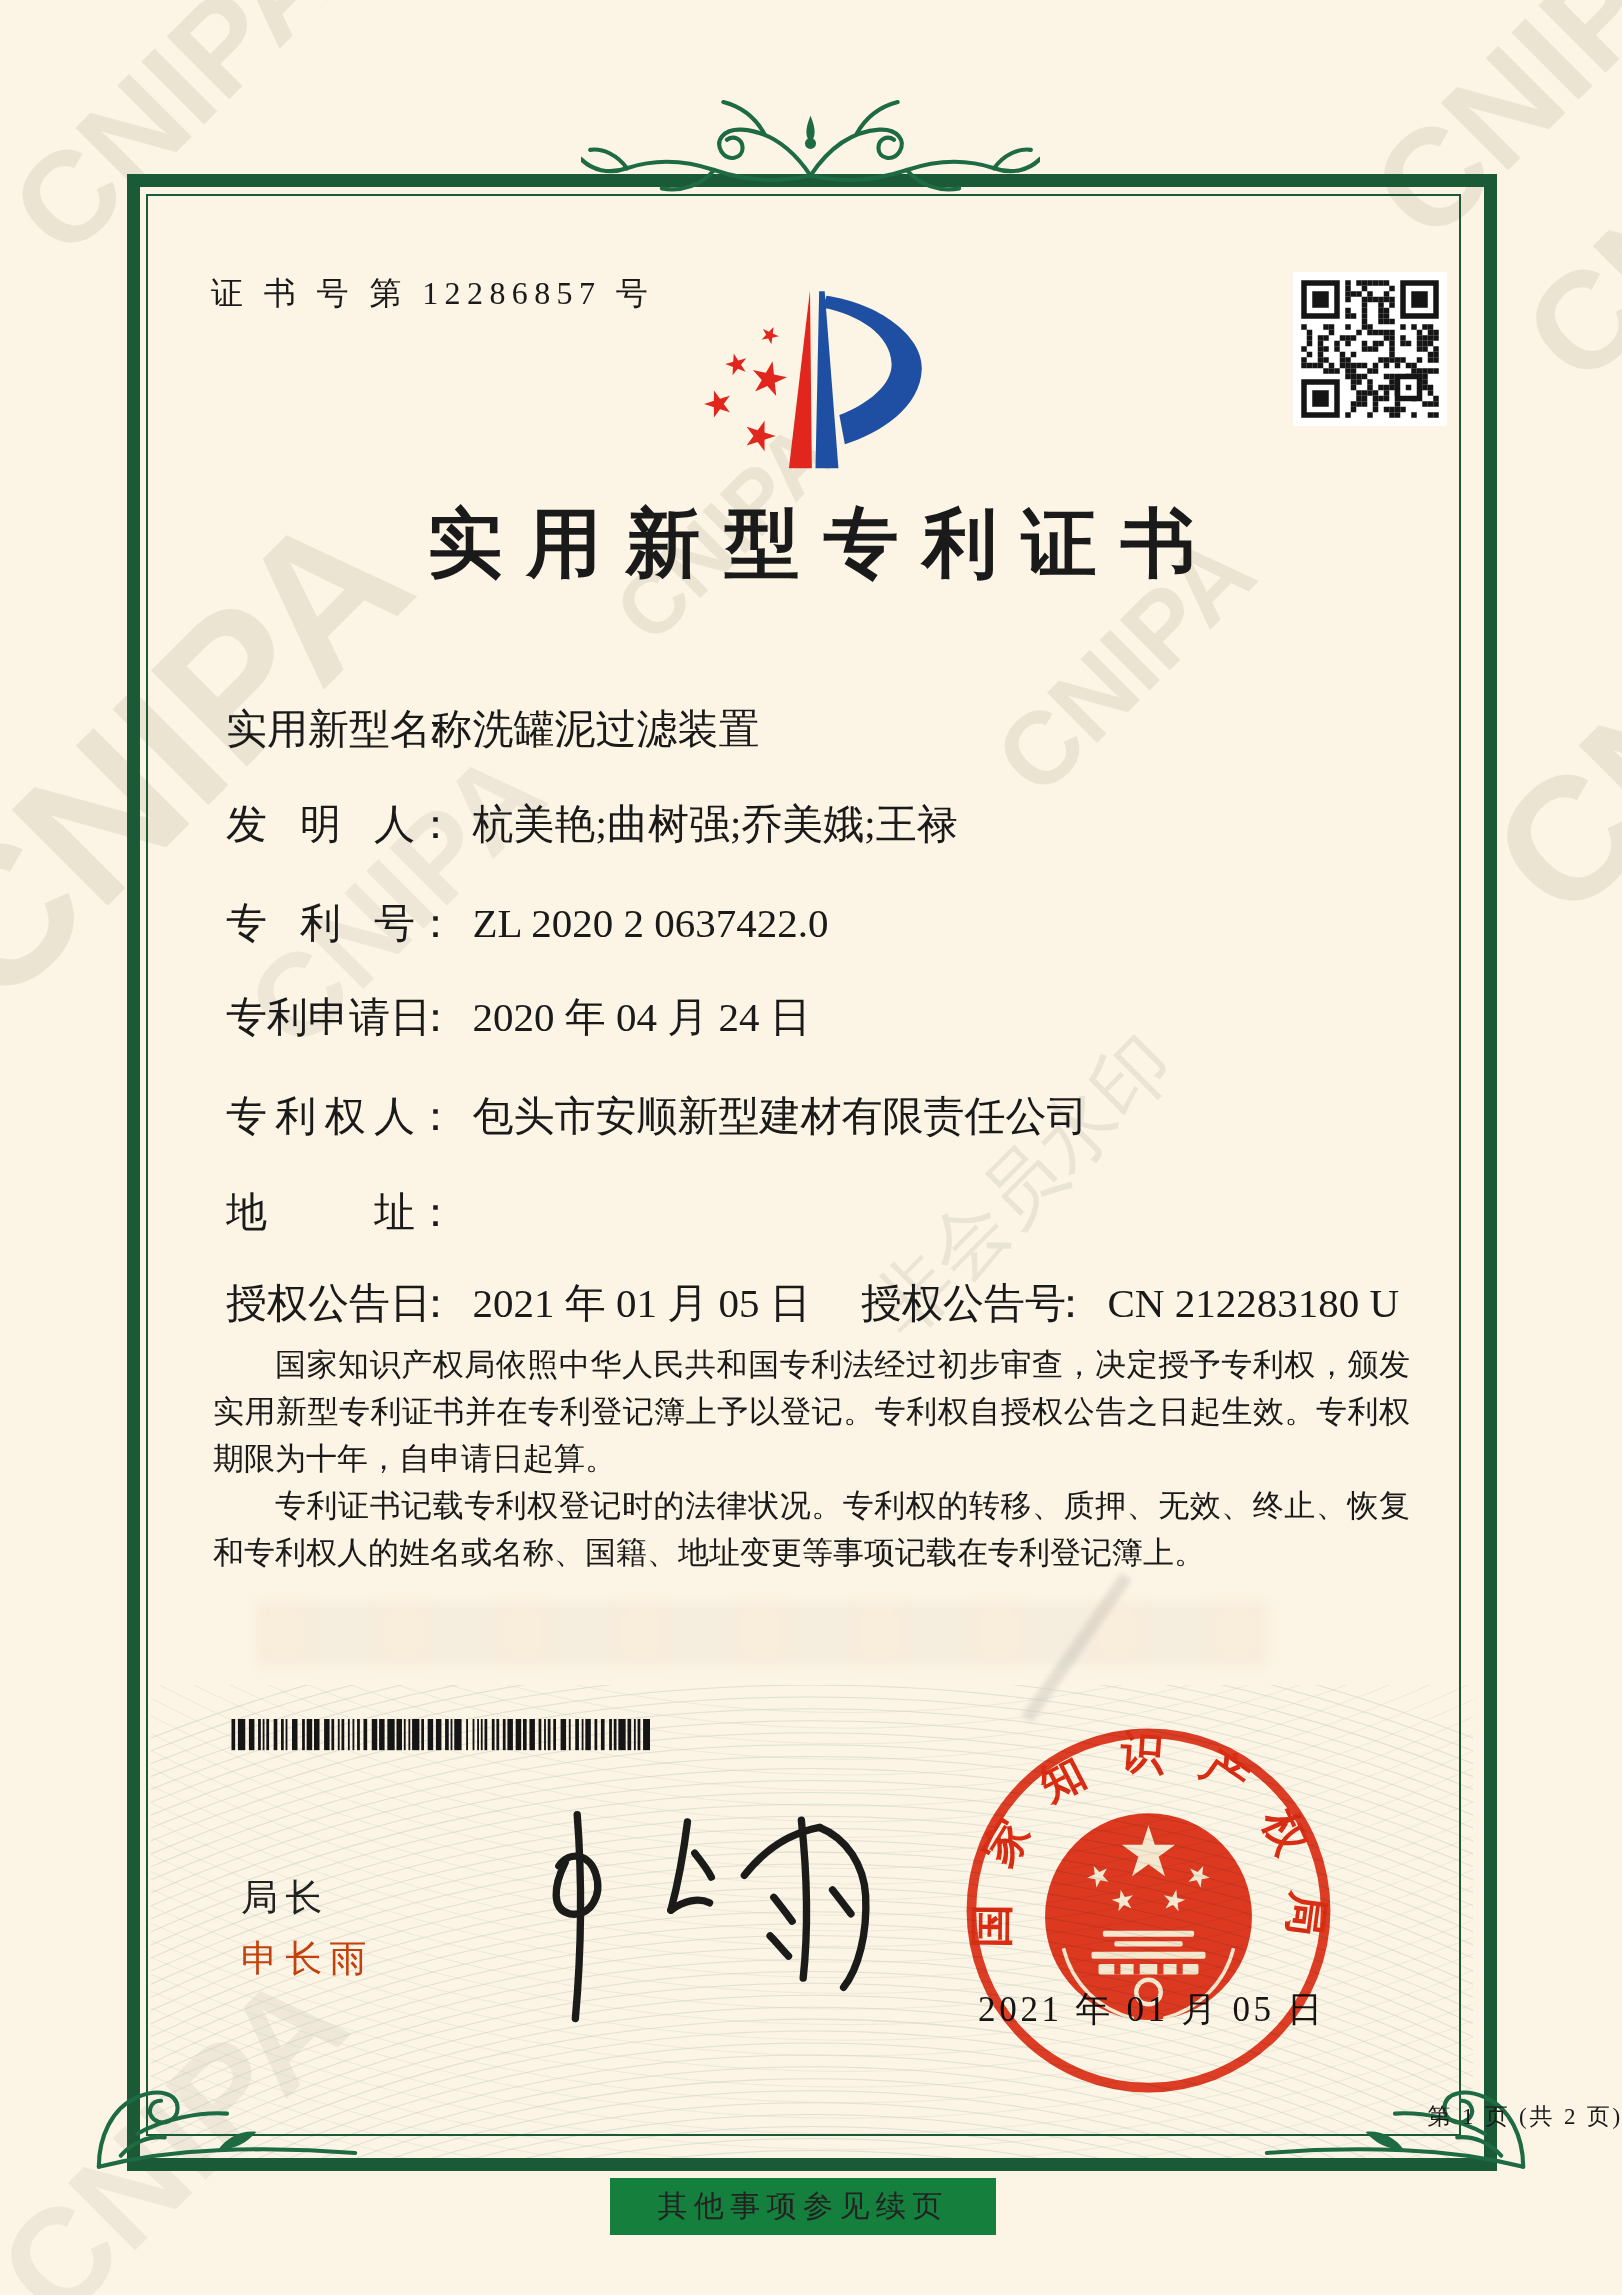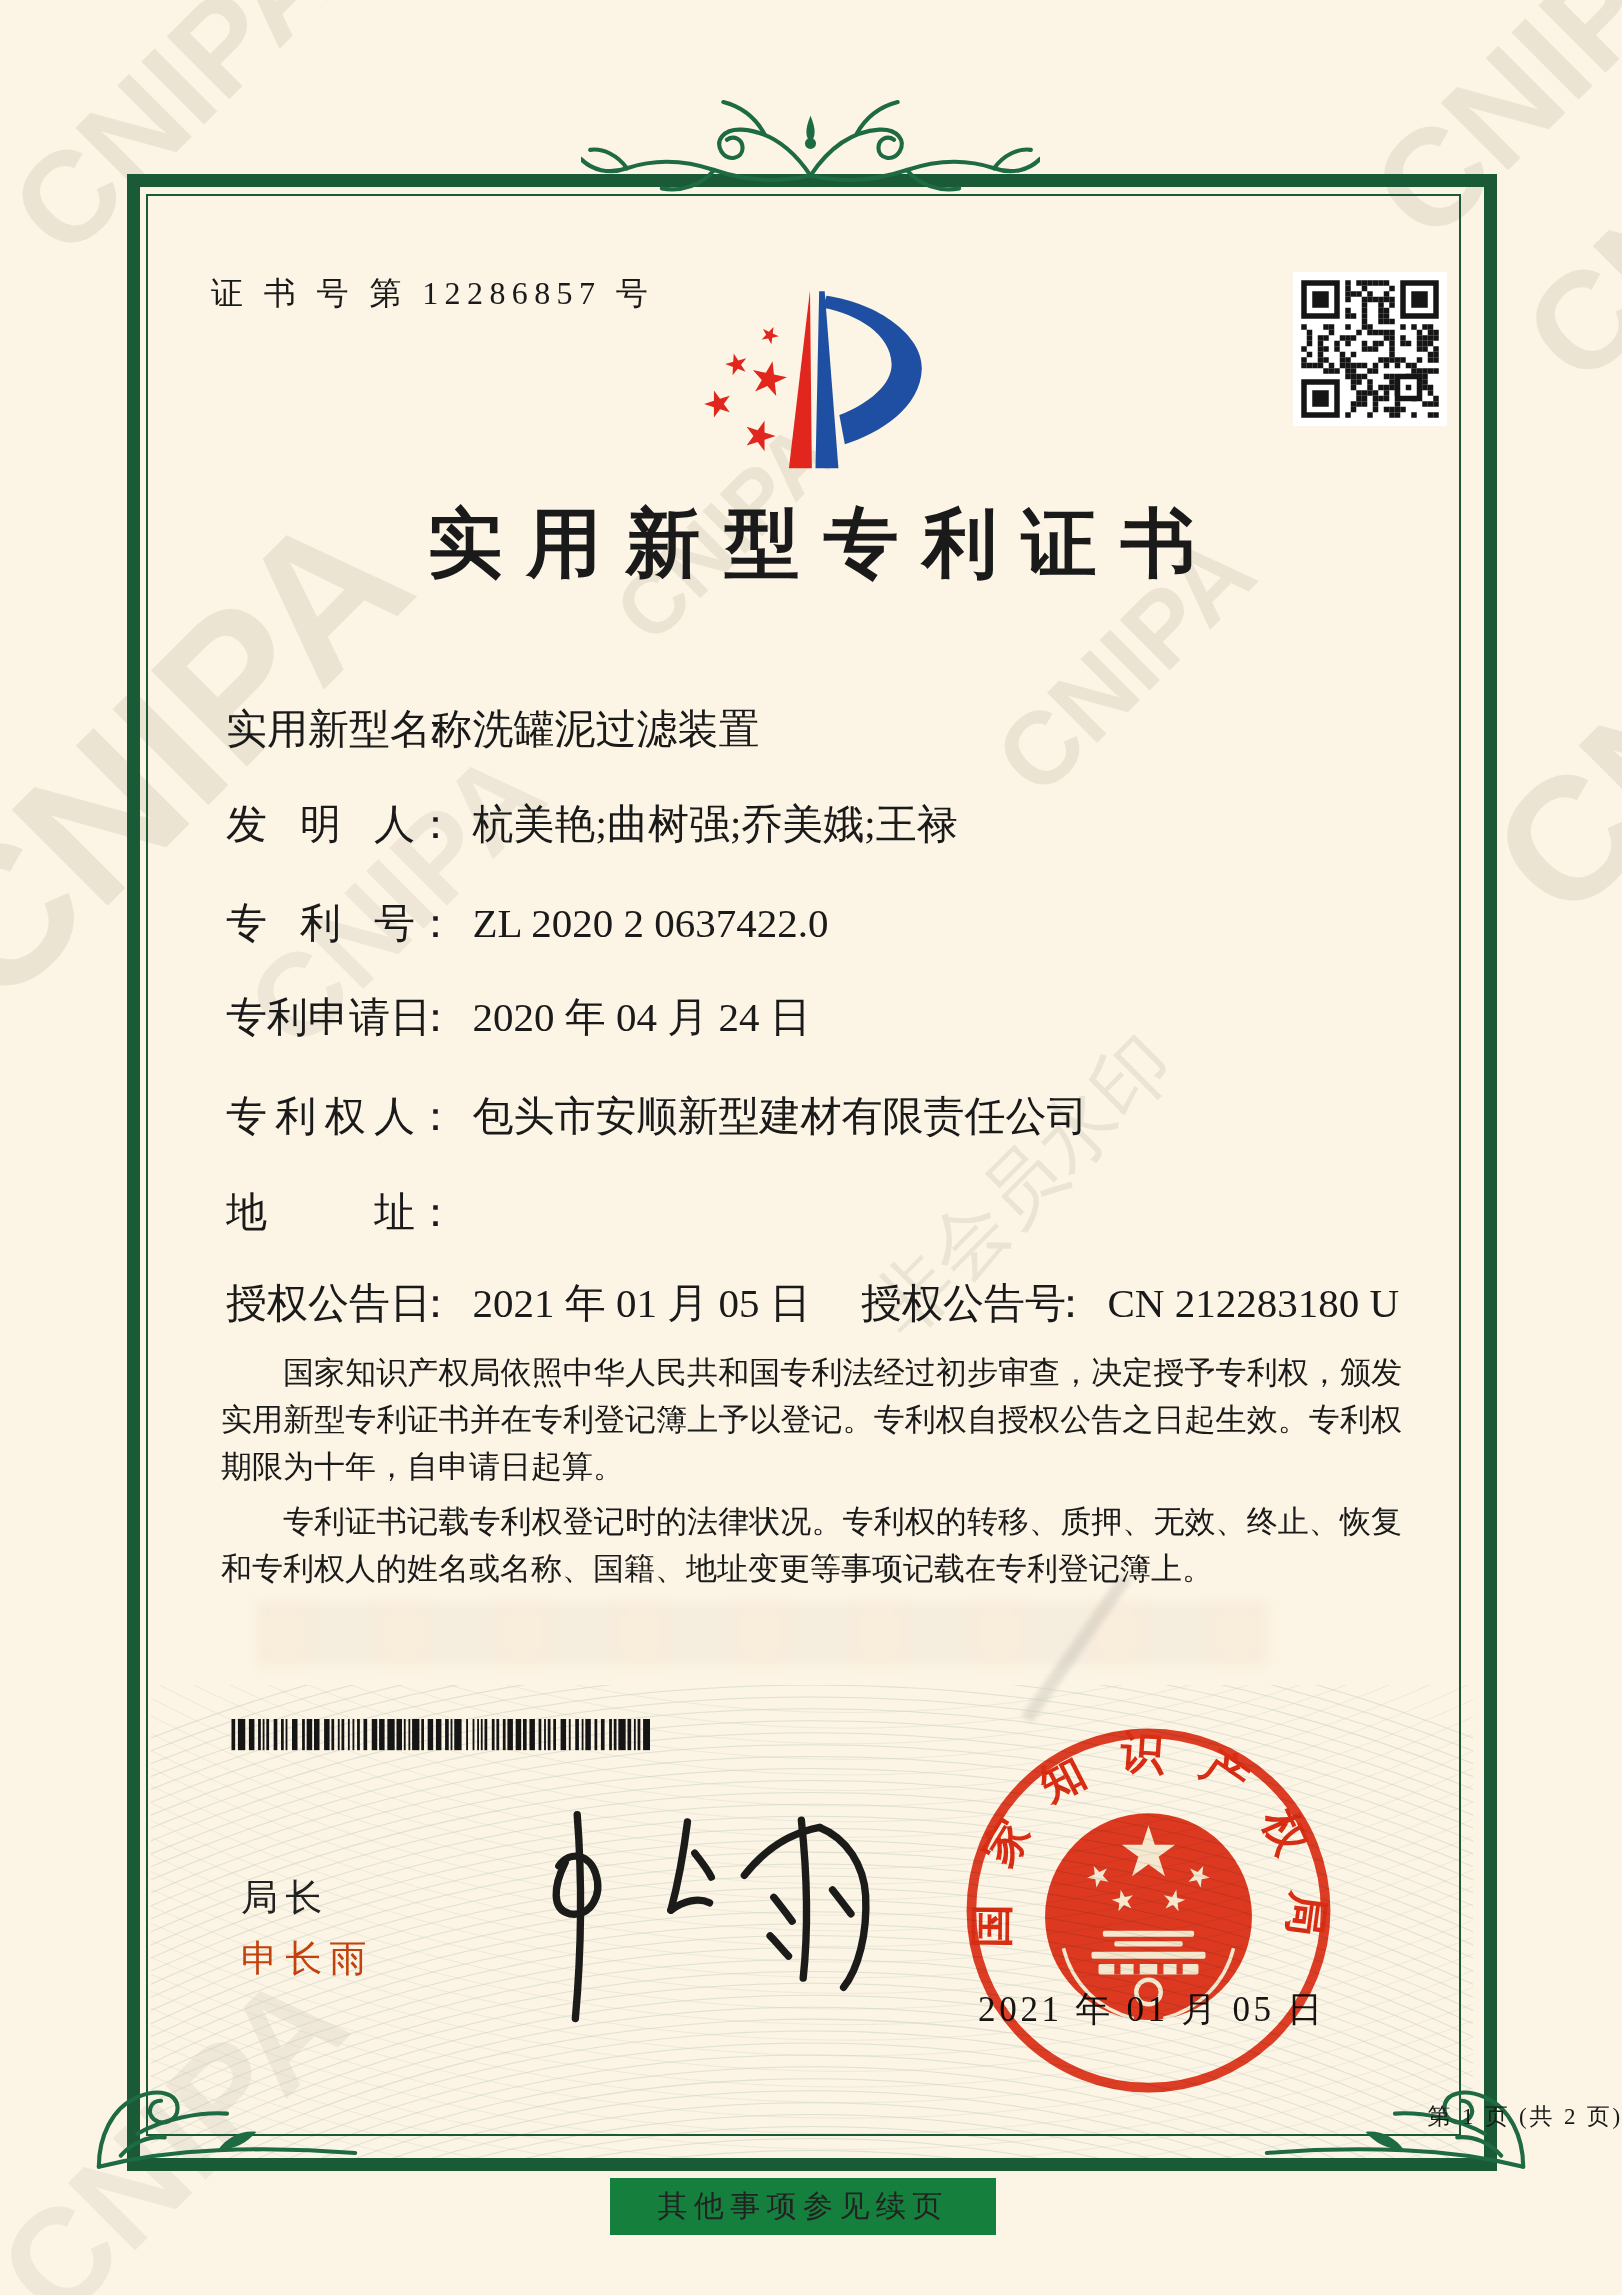--- a/index.html
+++ b/index.html
@@ -23,21 +23,21 @@
   .title{position:absolute;left:0;top:494px;width:1623px;text-align:center;font-size:75px;
          font-weight:bold;letter-spacing:24px;text-indent:24px;z-index:5;}
   .row{position:absolute;left:226px;font-size:41px;z-index:5;white-space:nowrap;}
   .flabel{display:inline-block;width:189px;text-align:justify;text-align-last:justify;vertical-align:top;}
   .colon{display:inline-block;margin-right:16.5px;}
   .addrval{display:inline-block;white-space:normal;width:964px;vertical-align:top;}
   .addrval div{line-height:42px;}
   .pair2{position:absolute;left:635px;top:0;}
   .paras{position:absolute;left:213px;top:1341px;width:1197px;font-size:31px;line-height:47px;
          text-align:justify;z-index:5;}
-  .paras p{margin:8px;text-indent:2em;}
+  .paras p{margin:0;text-indent:2em;}
   #barcode{position:absolute;left:231px;top:1719px;z-index:5;}
   .signer-title{position:absolute;left:241px;top:1873px;font-size:37px;letter-spacing:7.3px;z-index:5;
          font-family:"Liberation Sans","DejaVu Sans",sans-serif;color:#222;}
   .signer-name{position:absolute;left:241px;top:1934px;font-size:37px;letter-spacing:7.3px;z-index:5;
          font-family:"Liberation Sans","DejaVu Sans",sans-serif;color:#c2410c;}
   #signature{position:absolute;left:478px;top:1798px;z-index:5;}
   #sealsvg{position:absolute;left:960px;top:1722px;z-index:6;mix-blend-mode:multiply;}
   .seal-org{font-size:50px;font-weight:bold;letter-spacing:38px;fill:#dd2f16;
             font-family:"Liberation Serif","DejaVu Serif",serif;}
   .seal-date{position:absolute;left:973px;top:1986px;width:358px;text-align:center;font-size:35px;

